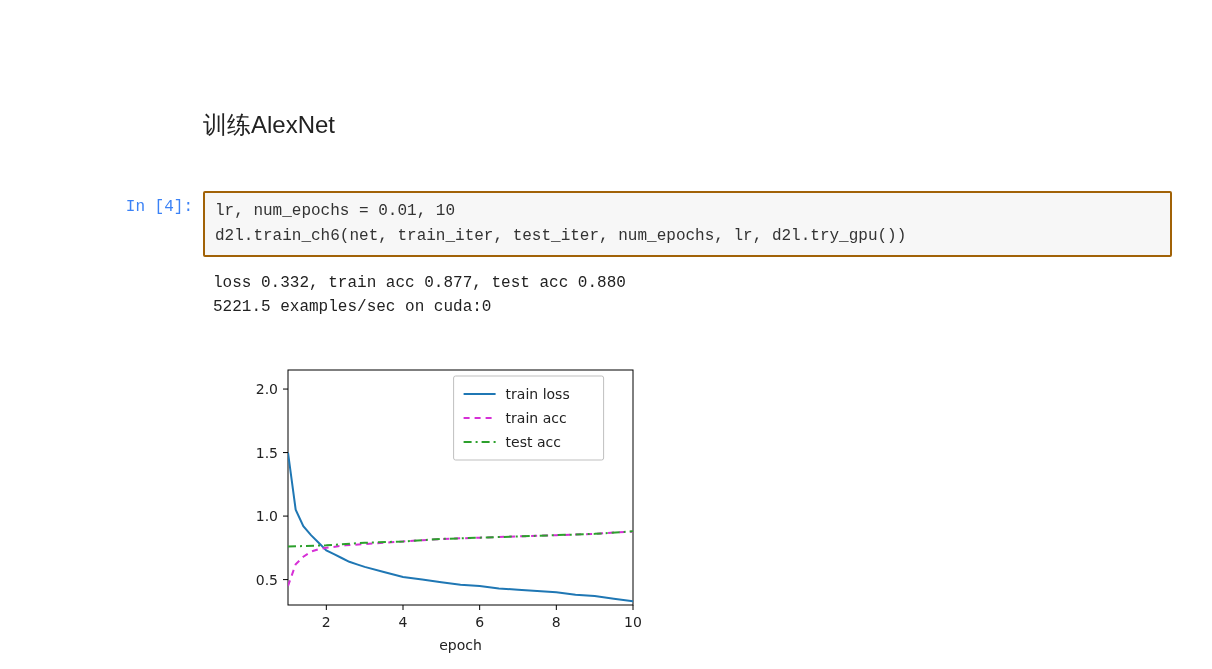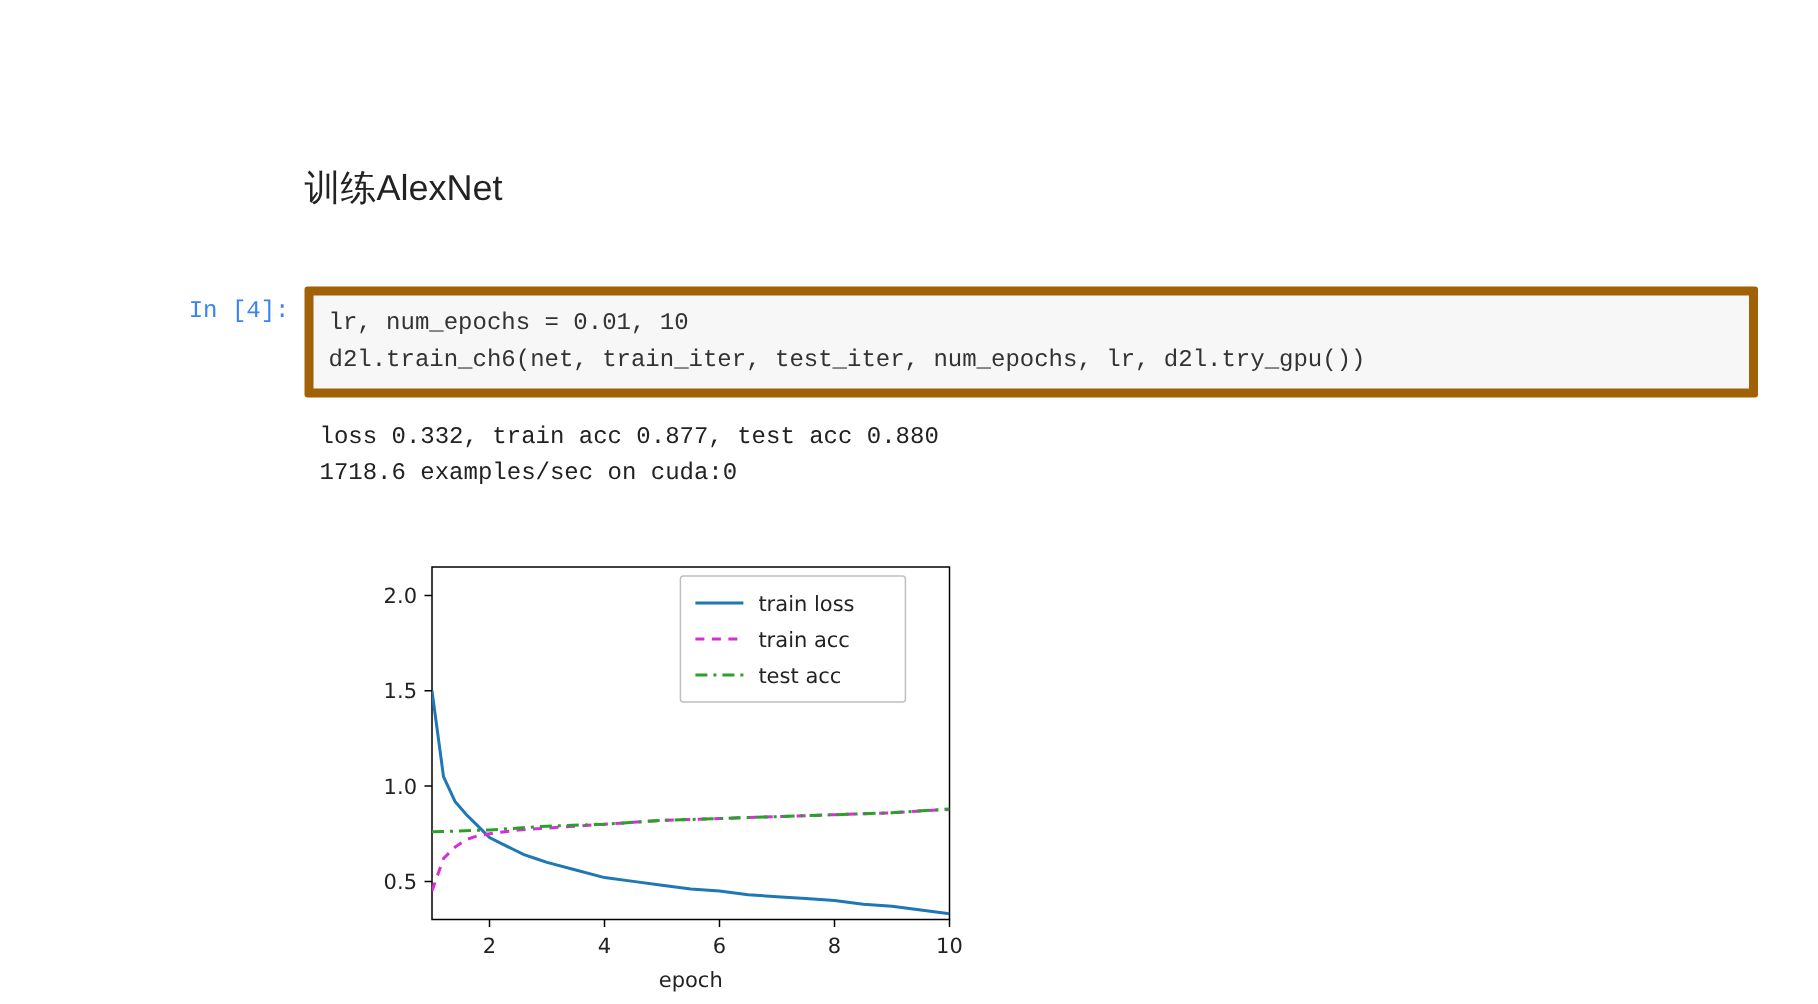--- a/index.html
+++ b/index.html
@@ -33,21 +33,21 @@
     text-align: right;
     padding: 7px 10px 0 0;
     font-family: "SFMono-Regular", Menlo, Consolas, "Courier New", monospace;
     font-size: 16px;
     color: #3b82f6;
     box-sizing: border-box;
   }
   .code-block {
     flex: 1;
     background: #f7f7f7;
-    border: 6px solid #a16207;
+    border: 2px solid #a16207;
     border-radius: 2px;
     padding: 6px 10px;
     font-family: "SFMono-Regular", Menlo, Consolas, "Courier New", monospace;
     font-size: 16px;
     line-height: 1.55;
     color: #333;
     white-space: pre;
     overflow: hidden;
   }
   .output-block {
@@ -94,21 +94,21 @@
 
   <div class="cell">
     <div class="prompt">In [4]:</div>
     <div class="code-block">lr, num_epochs = 0.01, 10
 d2l.train_ch6(net, train_iter, test_iter, num_epochs, lr, d2l.try_gpu())</div>
   </div>
 
   <div class="cell">
     <div class="prompt"></div>
     <div class="output-block">loss 0.332, train acc 0.877, test acc 0.880
-1718.6 examples/sec on cuda:0</div>
+5221.5 examples/sec on cuda:0</div>
   </div>
 
   <div class="plot-wrap">
     <svg id="plot-svg" width="440" height="300" viewBox="0 0 440 300">
         <rect x="75" y="10" width="345" height="235" fill="none" stroke="#000" stroke-width="1"></rect>
         <line x1="70" y1="219.59459459459458" x2="75" y2="219.59459459459458" class="tick"></line>
         <text x="65" y="224.59459459459458" text-anchor="end" class="tick-label">0.5</text>
         <line x1="70" y1="156.0810810810811" x2="75" y2="156.0810810810811" class="tick"></line>
         <text x="65" y="161.0810810810811" text-anchor="end" class="tick-label">1.0</text>
         <line x1="70" y1="92.56756756756755" x2="75" y2="92.56756756756755" class="tick"></line>

